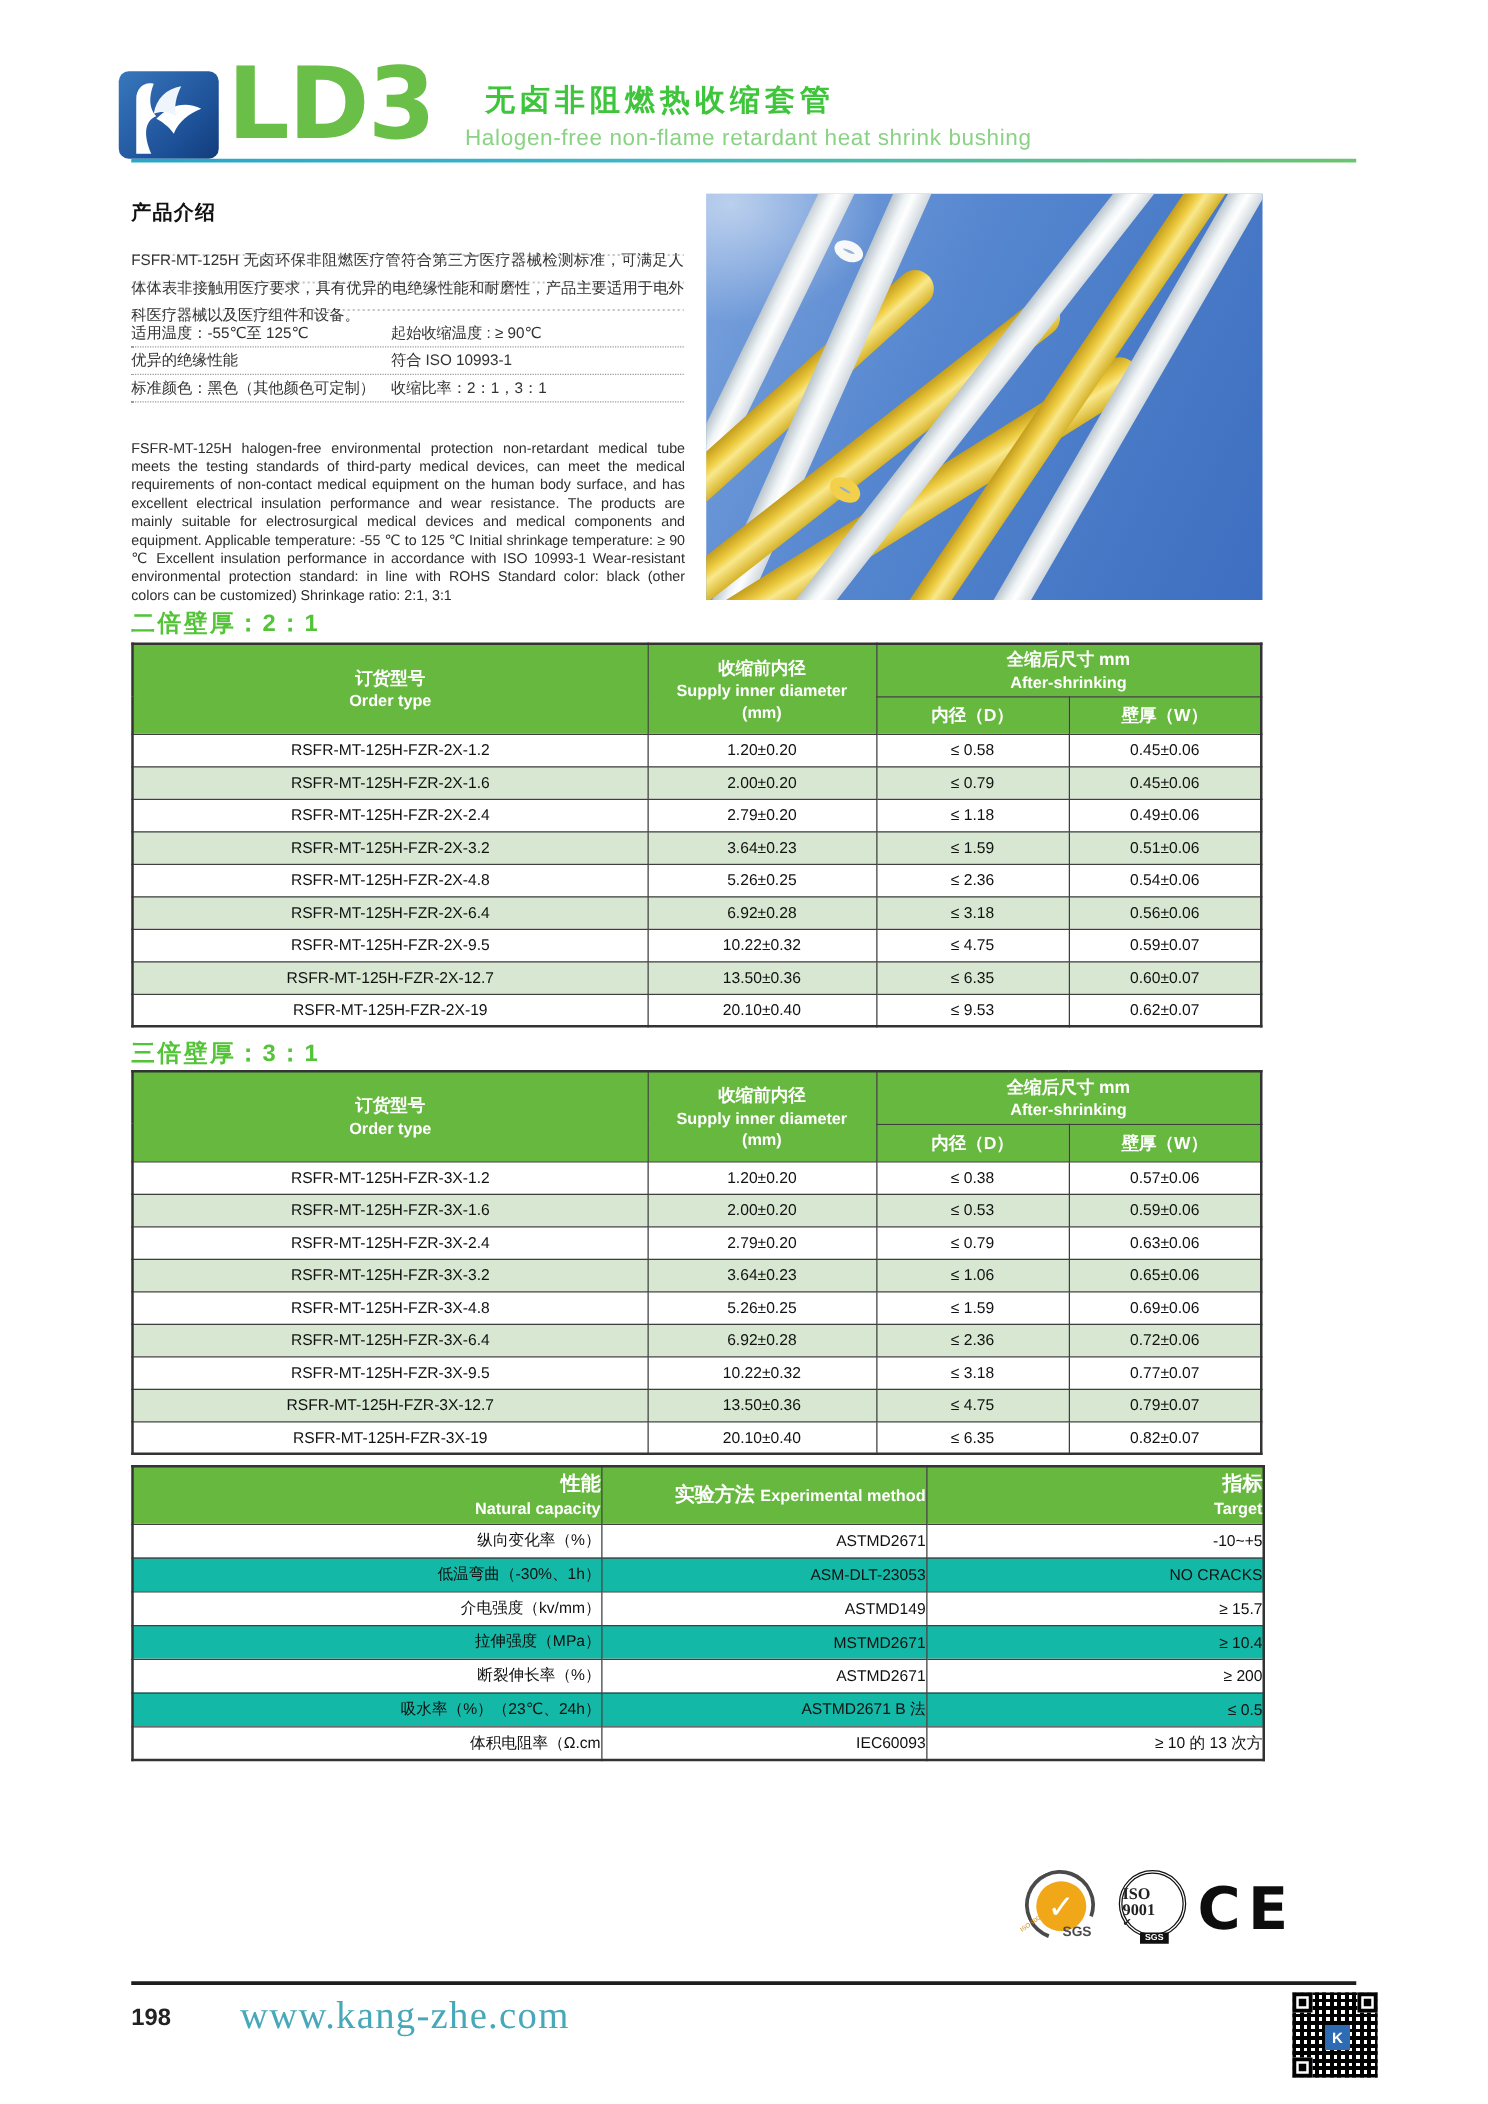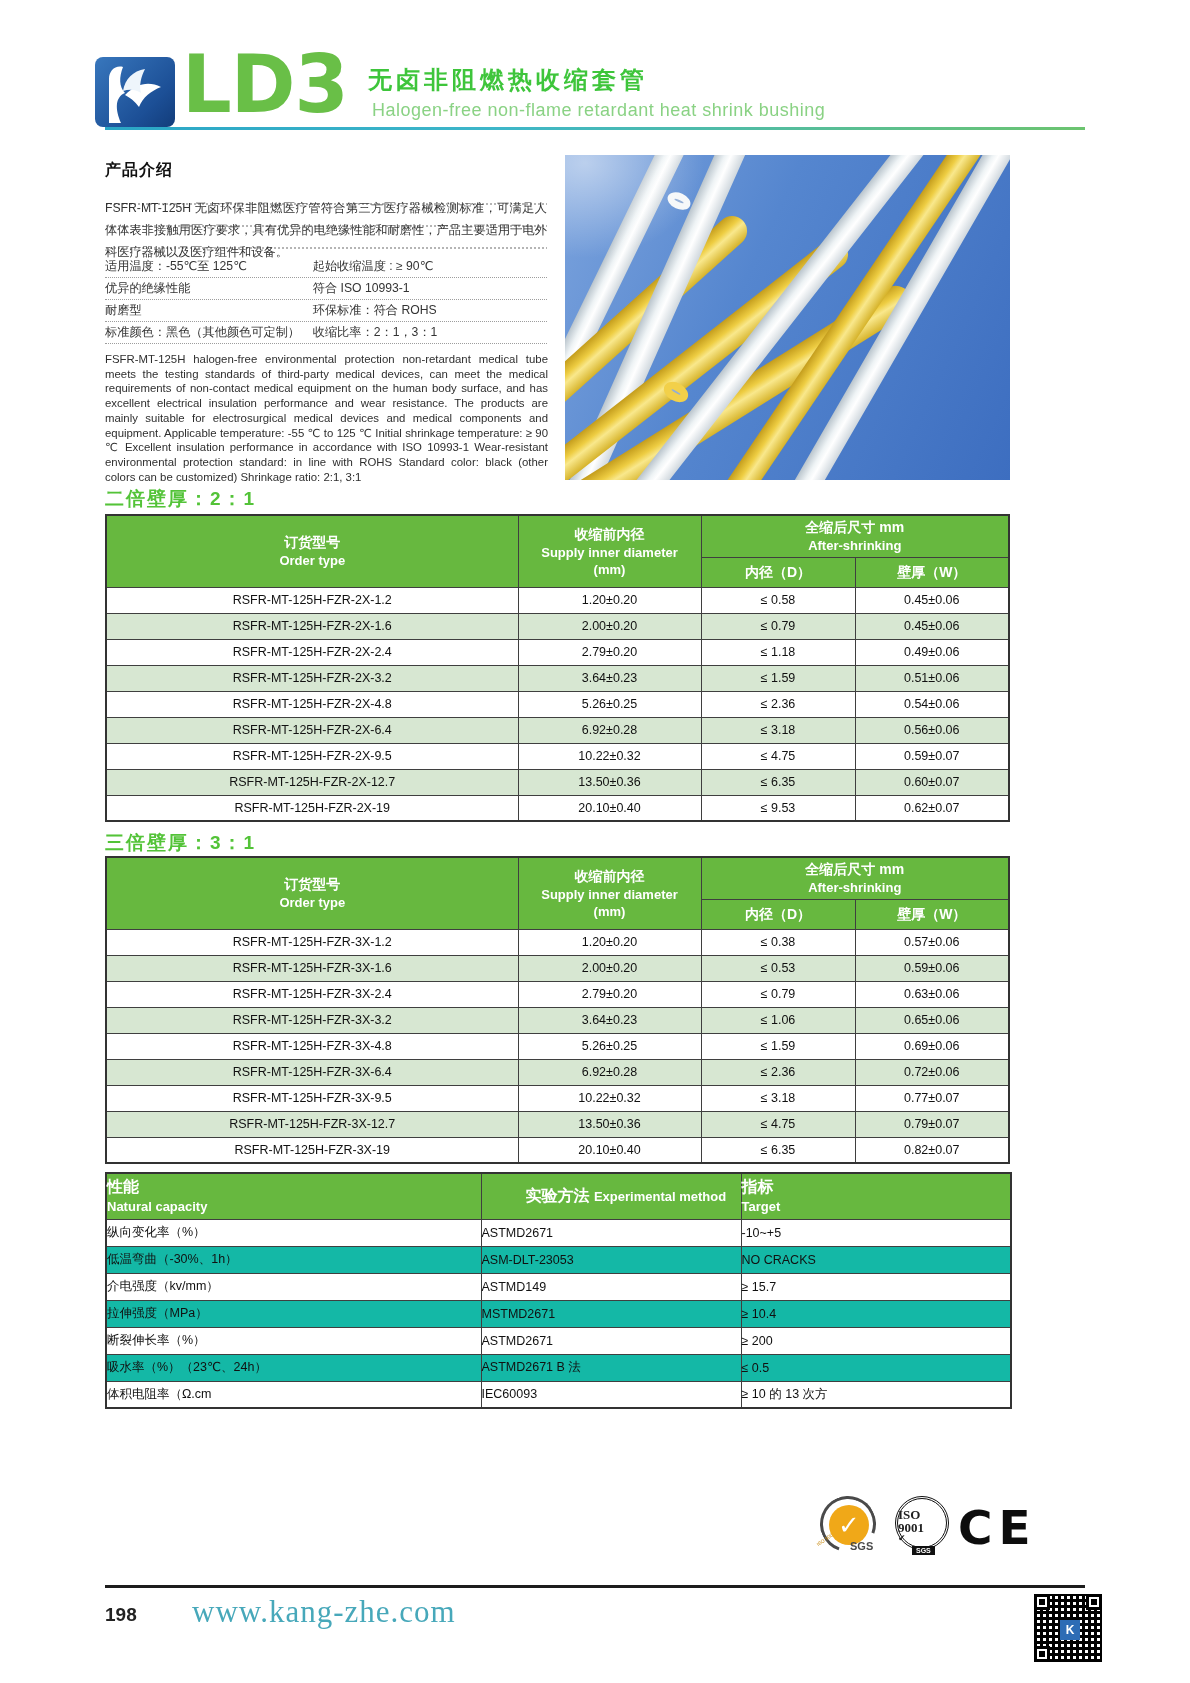--- a/index.html
+++ b/index.html
@@ -6,21 +6,21 @@
   html,body { background:#ffffff; }
   body { width:1190px; height:1683px; position:relative;
          font-family:"Liberation Sans","DejaVu Sans",sans-serif; color:#222; }
   .abs { position:absolute; }
 
   
   .logo-mark { left:95px; top:57px; width:80px; height:70px; border-radius:8px;
     background:linear-gradient(135deg,#3877bd 0%,#1c4f96 70%,#123c7a 100%); overflow:hidden; }
   .logo-text { left:182px; top:44px; font-size:78px; font-weight:bold; color:#69bf47;
     letter-spacing:-1px; line-height:80px; font-family:"DejaVu Sans",sans-serif; transform:scaleY(1.02); }
-  .title-zh { left:368px; top:64px; font-size:24px; font-weight:bold; color:#3ec53b; letter-spacing:4px; }
+  .title-zh { left:388px; top:64px; font-size:24px; font-weight:bold; color:#3ec53b; letter-spacing:4px; }
   .title-en { left:372px; top:100px; font-size:18px; color:#8ad284; letter-spacing:0.5px; }
   .header-divider { left:105px; top:127px; width:980px; height:3px;
     background:linear-gradient(90deg,#2aa6c6 0%,#3db6c9 40%,#6cc46f 100%); }
 
   
   .intro-heading { left:105px; top:160px; font-size:16px; font-weight:bold; color:#111; letter-spacing:1px; }
   .intro-zh { left:105px; top:197px; width:442px; font-size:12.2px; line-height:22px; color:#333;
     text-align:justify;
     background-image:radial-gradient(circle,#b3b3b3 0.7px,transparent 1px);
     background-size:4px 22px; background-position:0 18px; }
@@ -64,21 +64,21 @@
   .order-table thead th { background:#67b83f; color:#ffffff; font-weight:bold; }
   .order-table .h-zh { font-size:14px; line-height:19px; }
   .h-en { font-size:13px; line-height:17px; font-weight:bold; }
   .order-table tbody td { font-size:12.5px; color:#111; height:26px; background:#ffffff; }
   .order-table tbody tr.alt td { background:#d7e7d2; }
   .col-order { width:412px; } .col-supply { width:183px; } .col-d { width:155px; } .col-w { width:155px; }
   .row1-h { height:42px; } .row2-h { height:30px; }
   .tbl1 { left:105px; top:514px; } .tbl2 { left:105px; top:856px; }
 
   .props-table { left:105px; top:1172px; width:905px; border:2px solid #333; }
-  .props-table th, .props-table td { border:1px solid #3f3f3f; text-align:left; vertical-align:middle;margin-top:44px; }
+  .props-table th, .props-table td { border:1px solid #3f3f3f; text-align:right; vertical-align:middle;margin-top:44px; }
   .props-table thead th { background:#67b83f; color:#fff; font-weight:bold; height:46px; }
   .props-table tbody td { font-size:12.5px; color:#111; height:27px; background:#fff; }
   .props-table tbody tr.alt td { background:#14b8a6; }
   .pcol1 { width:375px; } .pcol2 { width:260px;padding-left:44px; } .pcol3 { width:270px; }
 
   
   .cert { top:1496px; }
   .badge-sgs { left:820px; width:62px; height:62px; }
   .sgs-ring { position:absolute; left:0; top:0; width:56px; height:56px; border-radius:50%;
     border:3px solid #4a4a4a; border-bottom-color:transparent; transform:rotate(-25deg); }
@@ -134,24 +134,20 @@
 <div class="abs spec-rows">
   <div class="spec-row">
     <span class="l">适用温度：-55℃至 125℃</span>
     <span class="r">起始收缩温度 : ≥ 90℃</span>
   </div>
   <div class="spec-row">
     <span class="l">优异的绝缘性能</span>
     <span class="r">符合 ISO 10993-1</span>
   </div>
   <div class="spec-row">
-    <span class="l">耐磨型</span>
-    <span class="r">环保标准：符合 ROHS</span>
-  </div>
-  <div class="spec-row">
     <span class="l">标准颜色：黑色（其他颜色可定制）</span>
     <span class="r">收缩比率：2：1，3：1</span>
   </div>
 </div>
 
 <div class="abs intro-en">FSFR-MT-125H halogen-free environmental protection non-retardant medical tube meets the testing standards of third-party medical devices, can meet the medical requirements of non-contact medical equipment on the human body surface, and has excellent electrical insulation performance and wear resistance. The products are mainly suitable for electrosurgical medical devices and medical components and equipment. Applicable temperature: -55 ℃ to 125 ℃ Initial shrinkage temperature: ≥ 90 ℃ Excellent insulation performance in accordance with ISO 10993-1 Wear-resistant environmental protection standard: in line with ROHS Standard color: black (other colors can be customized) Shrinkage ratio: 2:1, 3:1</div>
 
 <div class="abs photo">
   <div class="tube white t1"></div>
   <div class="tube yellow t3"></div>

